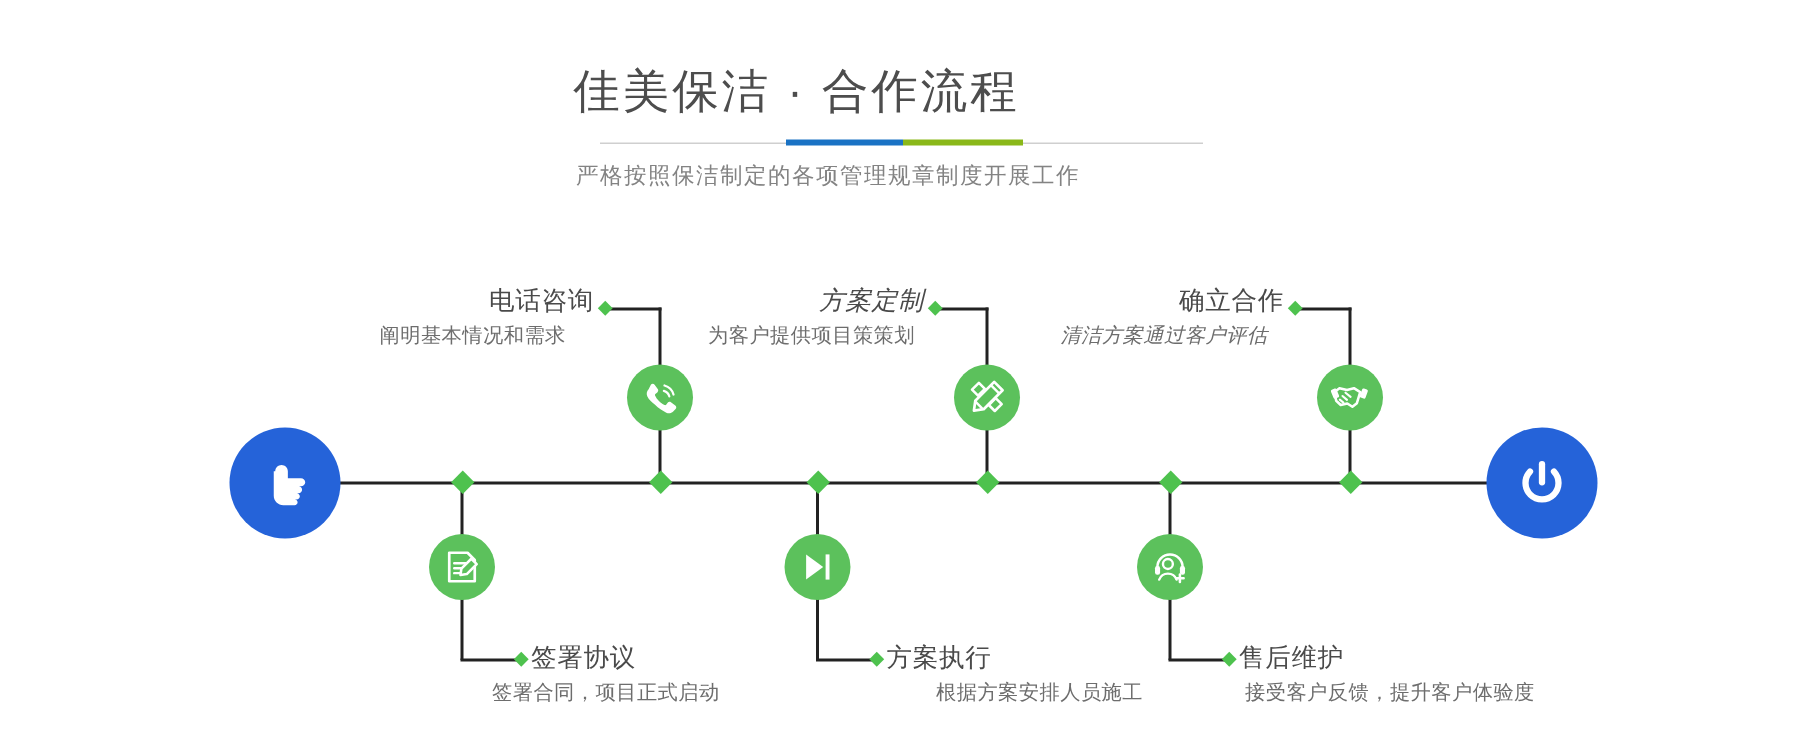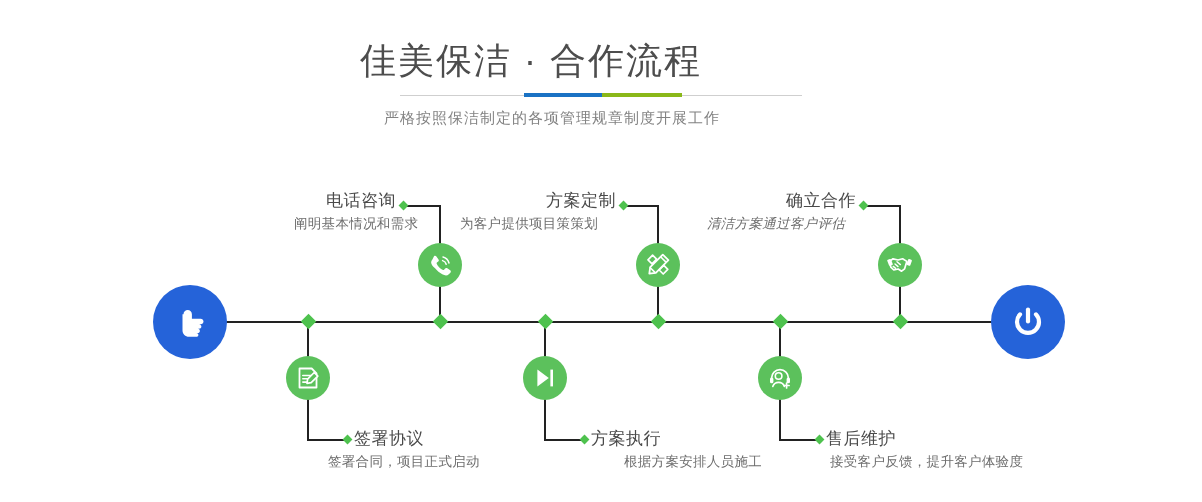--- a/index.html
+++ b/index.html
@@ -9,21 +9,21 @@
     font-family:"Liberation Sans","DejaVu Sans",sans-serif;
     overflow:hidden;
     position:relative;
   }
   #stage{position:absolute;left:0;top:0;width:1202px;height:502px;}
 
   
   .hdr{position:absolute;left:0;top:0;width:1202px;text-align:center;}
   .hdr-title{
     position:absolute;left:0;top:38px;width:1062px;
-    font-size:36px;line-height:46px;color:#4d4d4d;
+    font-size:31px;line-height:46px;color:#4d4d4d;
     letter-spacing:2px;font-weight:400;
   }
   .hdr-rule{
     position:absolute;left:400px;top:95px;width:402px;height:1px;
     background:#cfcfcf;
   }
   .hdr-rule-blue{
     position:absolute;left:524px;top:93px;width:78px;height:4px;
     background:#1a72c4;
   }
@@ -128,21 +128,21 @@
       <div class="node-icon" style="left:418px;top:243px;">
         <span>
           <svg width="26" height="26" viewBox="0 0 26 26">
             <path d="M7.0 4.3c.7-.7 1.8-.6 2.4.2l2.1 2.9c.5.7.4 1.7-.3 2.2l-1.3 1c-.3.3-.4.7-.2 1.1.6 1.3 1.5 2.6 2.6 3.7 1.1 1.1 2.4 2 3.7 2.6.4.2.8.1 1.1-.2l1-1.3c.5-.7 1.5-.8 2.2-.3l2.9 2.1c.8.6.9 1.7.2 2.4l-1.6 1.6c-1.2 1.2-3 1.5-4.6.8-2.6-1.1-5.2-2.9-7.5-5.2S5.6 14.7 4.5 12.1c-.7-1.6-.3-3.4.9-4.6L7.0 4.3z" fill="#ffffff"></path>
             <path d="M16.0 5.0a8.6 8.6 0 0 1 6.0 6.0" stroke="#ffffff" stroke-width="1.5" fill="none" stroke-linecap="round"></path>
             <path d="M15.6 8.6a5.2 5.2 0 0 1 3.6 3.6" stroke="#ffffff" stroke-width="1.5" fill="none" stroke-linecap="round"></path>
           </svg>
         </span>
       </div>
       <div class="lbl-title ra" style="left:244px;top:190px;width:152px;">电话咨询</div>
-      <div class="lbl-desc" style="left:253px;top:214px;margin-left:41px;">阐明基本情况和需求</div>
+      <div class="lbl-desc" style="left:253px;top:214px;">阐明基本情况和需求</div>
     </div>
 
     <div>
       <div class="diamond" style="left:303px;top:316px;"></div>
       <div class="vline" style="left:307px;top:322px;height:118px;"></div>
       <div class="hline" style="left:307px;top:439px;width:40px;"></div>
       <div class="diamond-sm" style="left:344px;top:436px;"></div>
       <div class="node-icon" style="left:286px;top:356px;">
         <span>
           <svg width="26" height="26" viewBox="0 0 26 26">
@@ -165,22 +165,22 @@
         <span>
           <svg width="26" height="26" viewBox="0 0 26 26">
             <path d="M17.8 2.6l5.6 5.6-12.6 12.6-6.5.9.9-6.5z" fill="none" stroke="#ffffff" stroke-width="1.8" stroke-linejoin="round"></path>
             <path d="M15.6 4.8l5.6 5.6" stroke="#ffffff" stroke-width="1.6"></path>
             <path d="M4.8 15.3l5.6 5.6" stroke="#ffffff" stroke-width="1.6"></path>
             <path d="M3.0 7.8l4.6-4.6 4.0 4.0-4.6 4.6z" fill="none" stroke="#ffffff" stroke-width="1.7" stroke-linejoin="round"></path>
             <path d="M14.2 18.0l4.6-4.6 4.0 4.0-4.6 4.6z" fill="none" stroke="#ffffff" stroke-width="1.7" stroke-linejoin="round"></path>
           </svg>
         </span>
       </div>
-      <div class="lbl-title ra" style="left:464px;top:190px;width:152px;">方案定制</div>
-      <div class="lbl-desc" style="left:460px;top:214px;">为客户提供项目策策划</div>
+      <div class="lbl-title ra" style="left:464px;top:190px;width:152px;font-style:italic;">方案定制</div>
+      <div class="lbl-desc" style="left:472px;top:214px;">为客户提供项目策策划</div>
     </div>
 
     <div>
       <div class="diamond" style="left:540px;top:316px;"></div>
       <div class="vline" style="left:544px;top:322px;height:118px;"></div>
       <div class="hline" style="left:544px;top:439px;width:40px;"></div>
       <div class="diamond-sm" style="left:581px;top:436px;"></div>
       <div class="node-icon" style="left:523px;top:356px;">
         <span>
           <svg width="26" height="26" viewBox="0 0 26 26">

